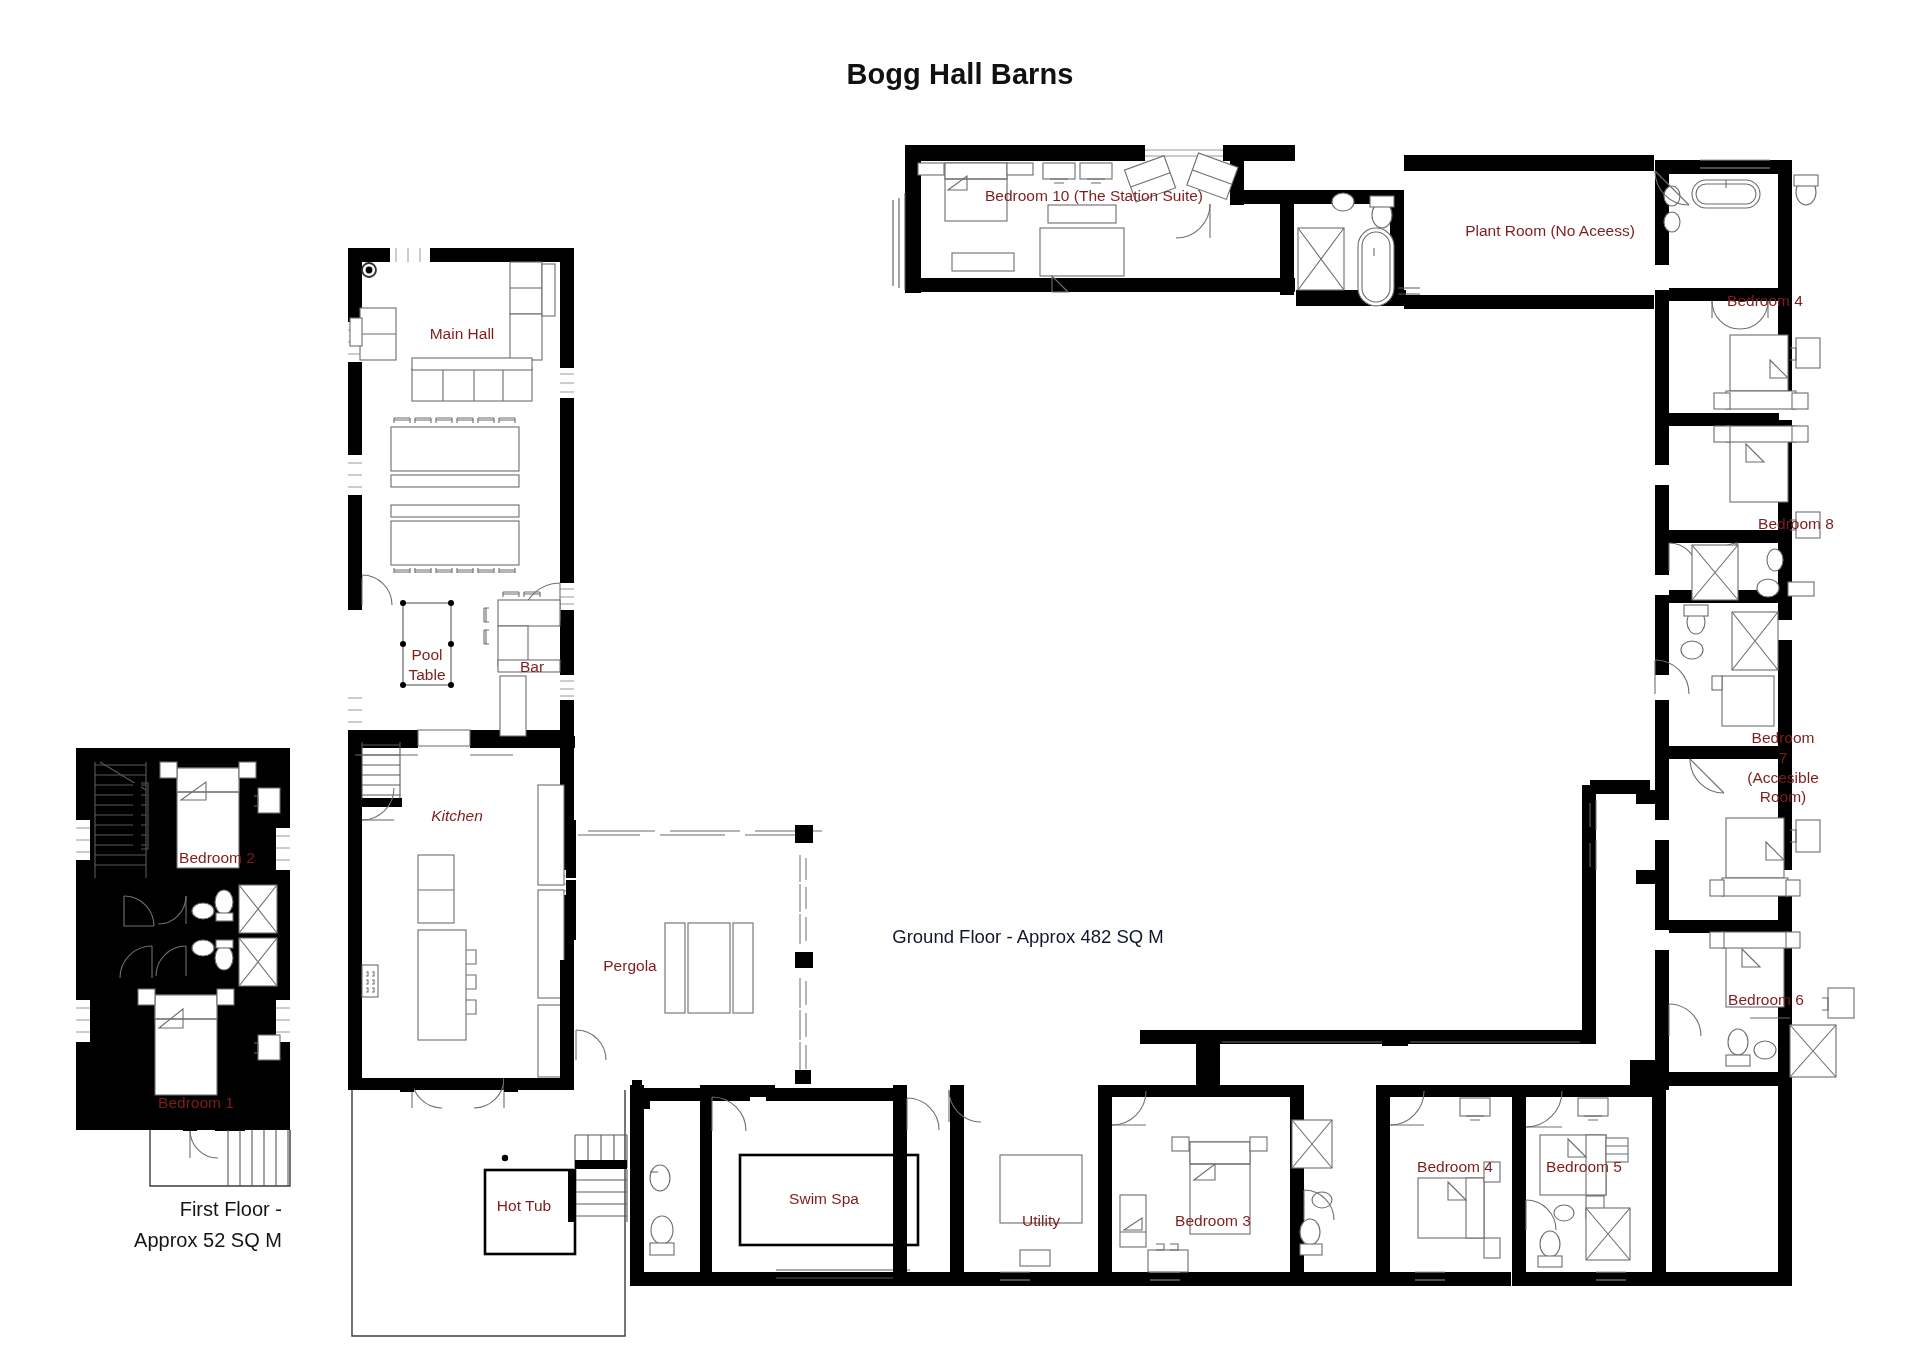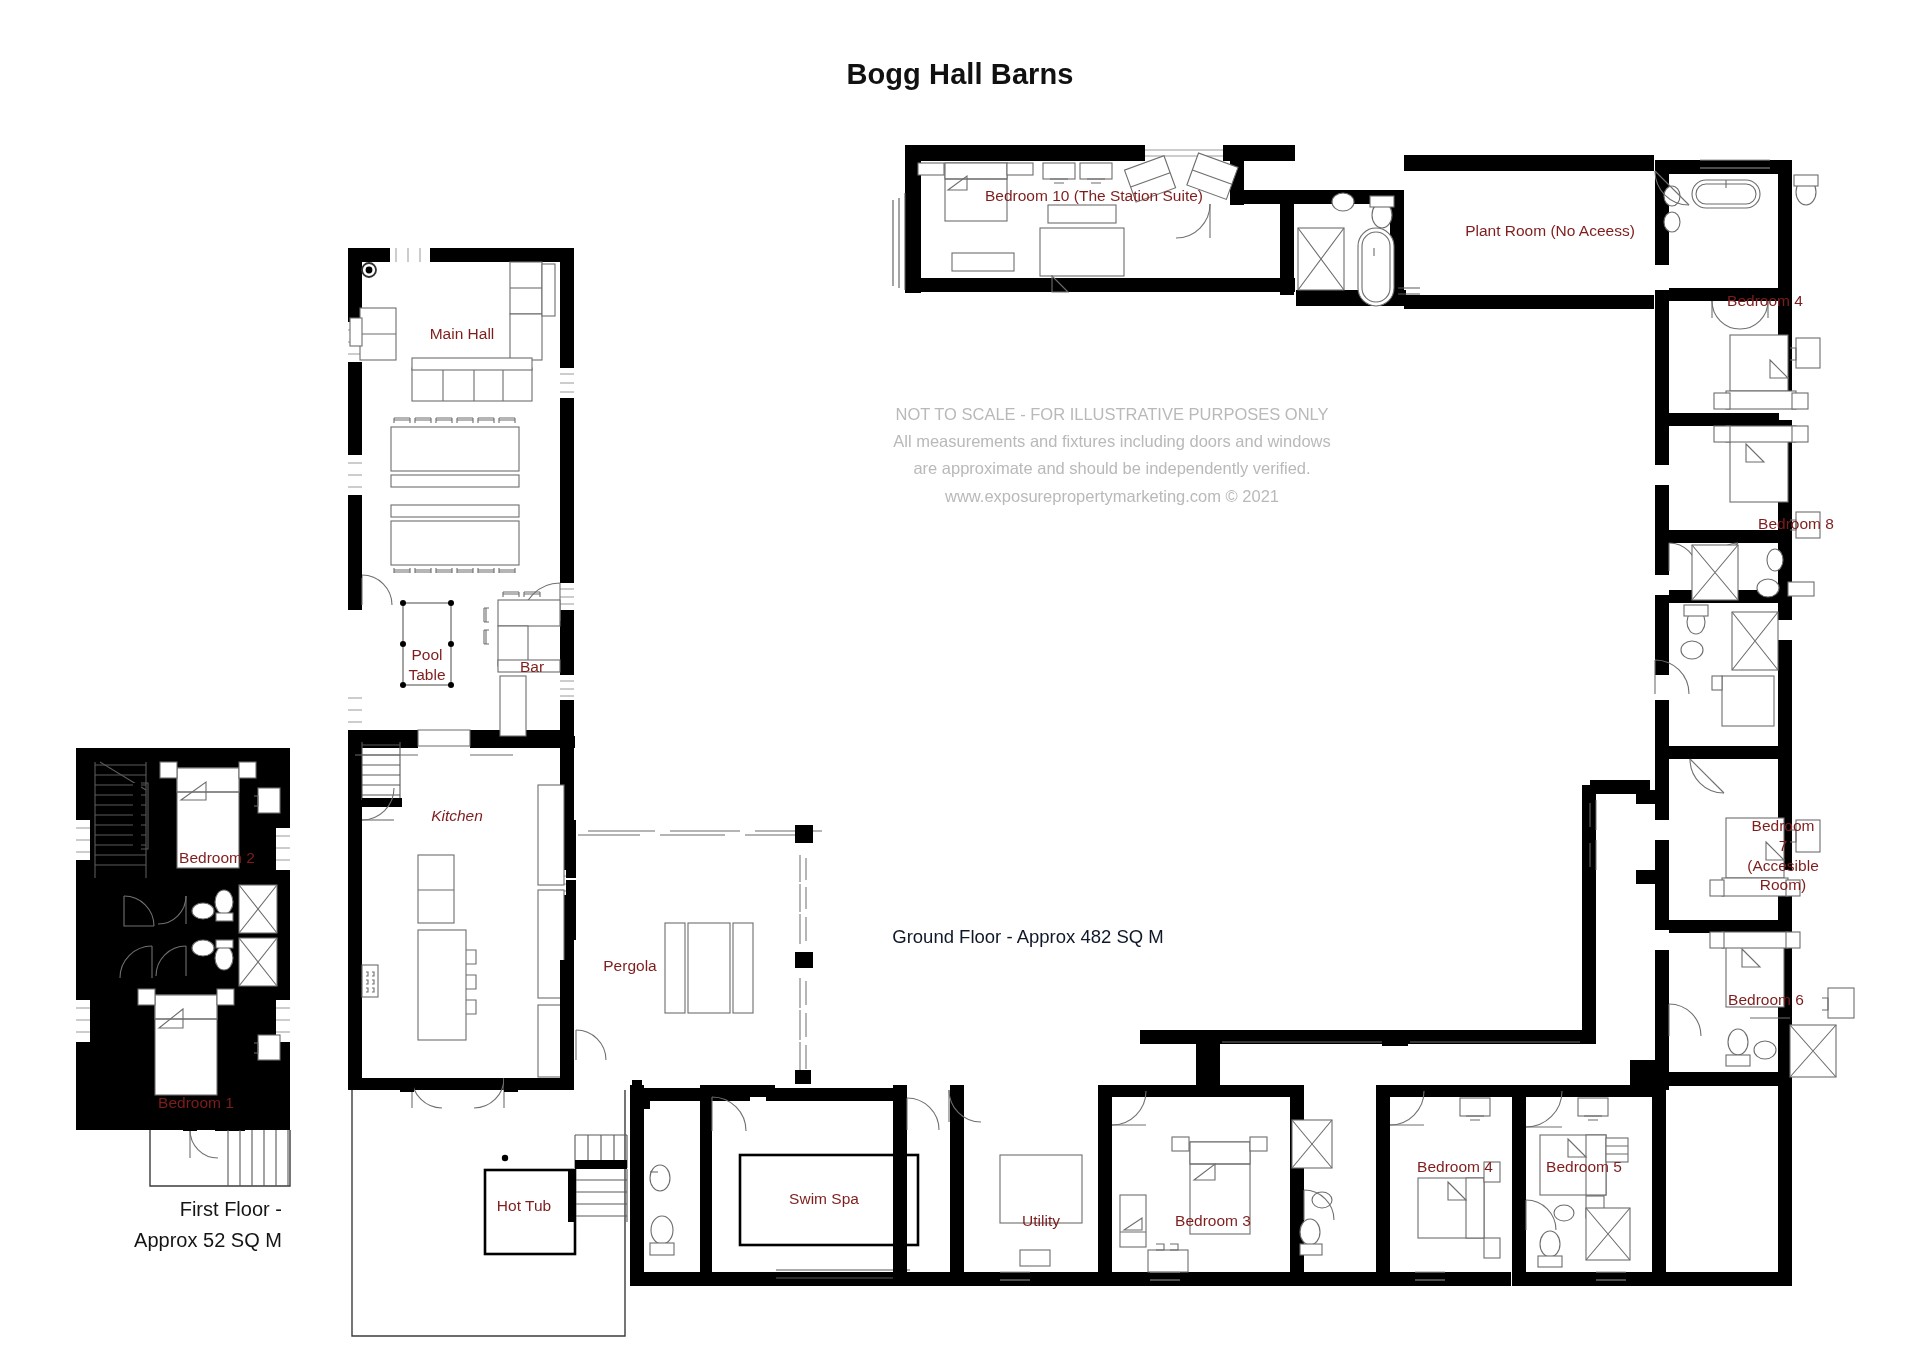--- a/index.html
+++ b/index.html
@@ -695,44 +695,40 @@
       <rect class="wall" x="1382" y="1032" width="26" height="14"></rect>
 
       <rect class="wall" x="1196" y="1040" width="14" height="48"></rect>
       <rect class="wall" x="1140" y="1030" width="66" height="14"></rect>
     </g>
 
   </svg>
 
   <div id="page-title">Bogg Hall Barns</div>
 
-  <div id="disclaimer">NOT TO SCALE - FOR ILLUSTRATIVE PURPOSES ONLY
-All measurements and fixtures including doors and windows
-are approximate and should be independently verified.
-www.exposurepropertymarketing.com © 2021</div>
 
   <div id="ground-floor-label">Ground Floor - Approx 482 SQ M</div>
   <div id="first-floor-label">First Floor -
 Approx 52 SQ M</div>
 
   <div class="lbl room" style="left:462px; top:334px;">Main Hall</div>
   <div class="lbl room two" style="left:427px; top:665px;">Pool
 Table</div>
   <div class="lbl room" style="left:532px; top:667px;">Bar</div>
   <div class="lbl room" style="left:457px; top:816px;font-style:italic;">Kitchen</div>
   <div class="lbl room" style="left:630px; top:966px;">Pergola</div>
   <div class="lbl room" style="left:524px; top:1206px;">Hot Tub</div>
   <div class="lbl room" style="left:824px; top:1199px;">Swim Spa</div>
   <div class="lbl room" style="left:1041px; top:1221px;">Utility</div>
 
   <div class="lbl room" style="left:1094px; top:196px;">Bedroom 10 (The Station Suite)</div>
   <div class="lbl room" style="left:1550px; top:231px;">Plant Room (No Aceess)</div>
   <div class="lbl room" style="left:1765px; top:301px;">Bedroom 4</div>
   <div class="lbl room" style="left:1796px; top:524px;">Bedroom 8</div>
-  <div class="lbl room two" style="left:1783px; top:856px;">Bedroom 7
+  <div class="lbl room two" style="left:1783px; top:768px;">Bedroom 7
 (Accesible Room)</div>
   <div class="lbl room" style="left:1766px; top:1000px;">Bedroom 6</div>
   <div class="lbl room" style="left:1213px; top:1221px;">Bedroom 3</div>
   <div class="lbl room" style="left:1455px; top:1167px;">Bedroom 4</div>
   <div class="lbl room" style="left:1584px; top:1167px;">Bedroom 5</div>
 
   <div class="lbl room" style="left:217px; top:858px;">Bedroom 2</div>
   <div class="lbl room" style="left:196px; top:1103px;">Bedroom 1</div>
 
 </div>

